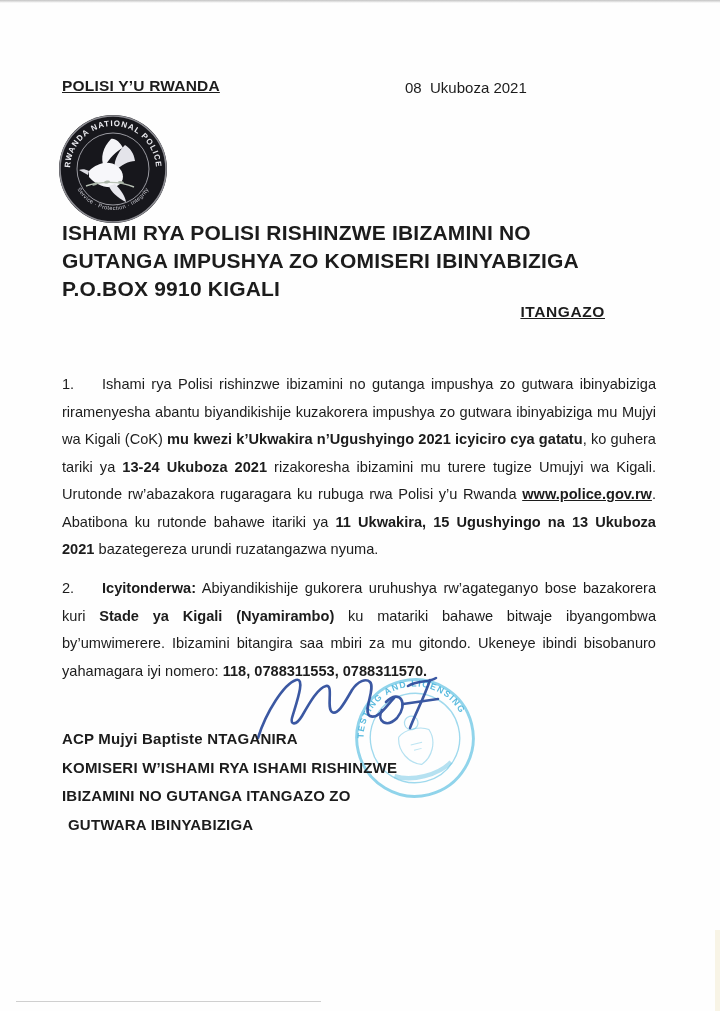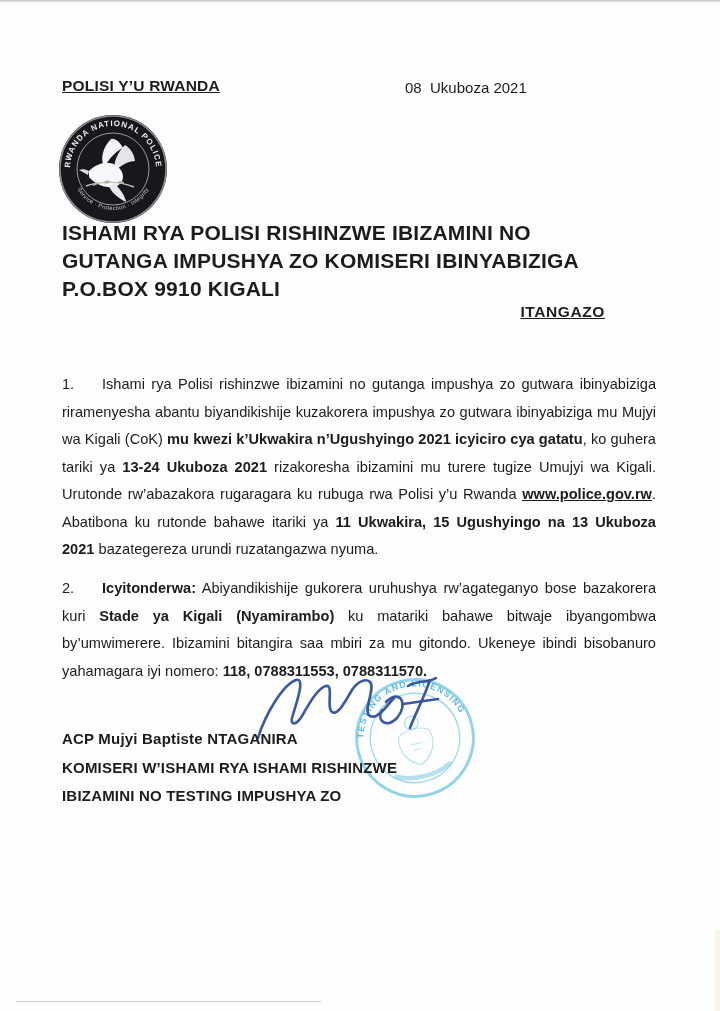--- a/index.html
+++ b/index.html
@@ -126,18 +126,19 @@
         <path d="M 162 26 C 172 20 182 23 190 18"></path>
         <path d="M 184 20 C 178 38 170 52 164 68"></path>
         <path d="M 157 44 L 192 39"></path>
       </g>
     </svg>
   </div>
 
   <div class="sig-block">
     <div>ACP Mujyi Baptiste NTAGANIRA</div>
     <div>KOMISERI W’ISHAMI RYA ISHAMI RISHINZWE</div>
-    <div>IBIZAMINI NO TESTING IMPUSHYA ZO</div>
+    <div>IBIZAMINI NO GUTANGA ITANGAZO ZO</div>
+    <div class="indent">GUTWARA IBINYABIZIGA</div>
   </div>
 
   <div class="scan-bottom"></div>
   <div class="scan-right"></div>
 </div>
 
 </body></html>

